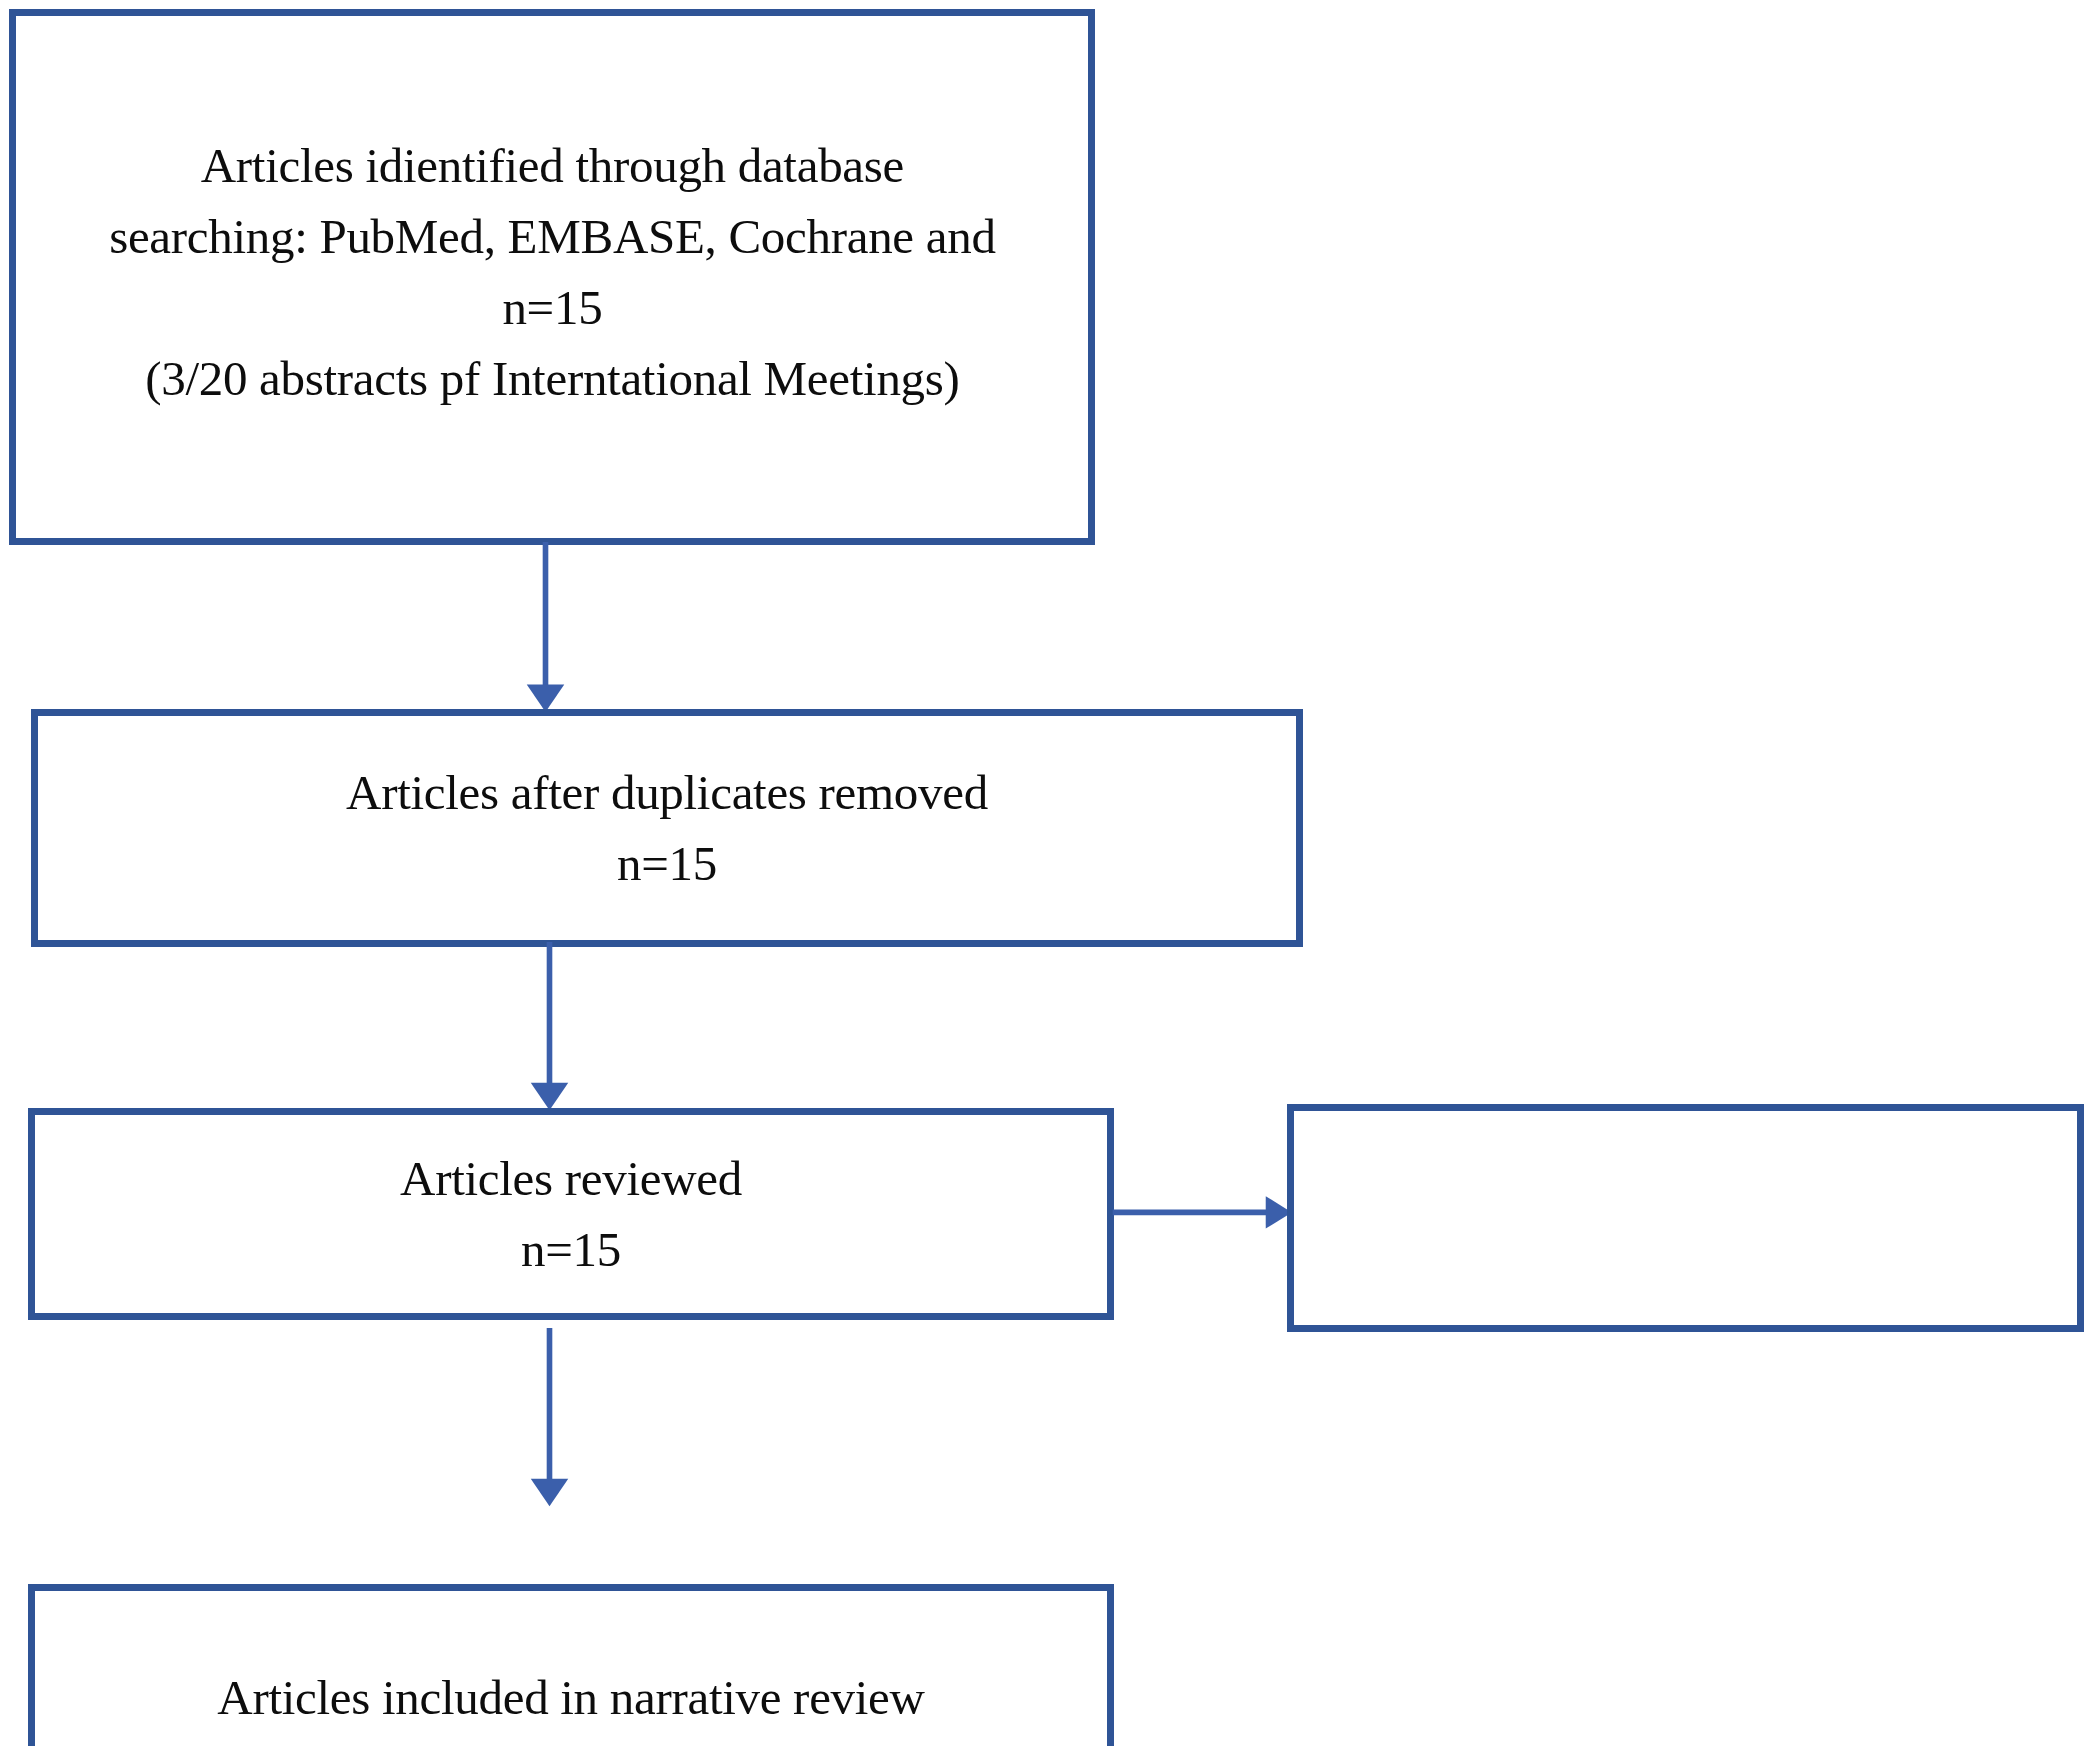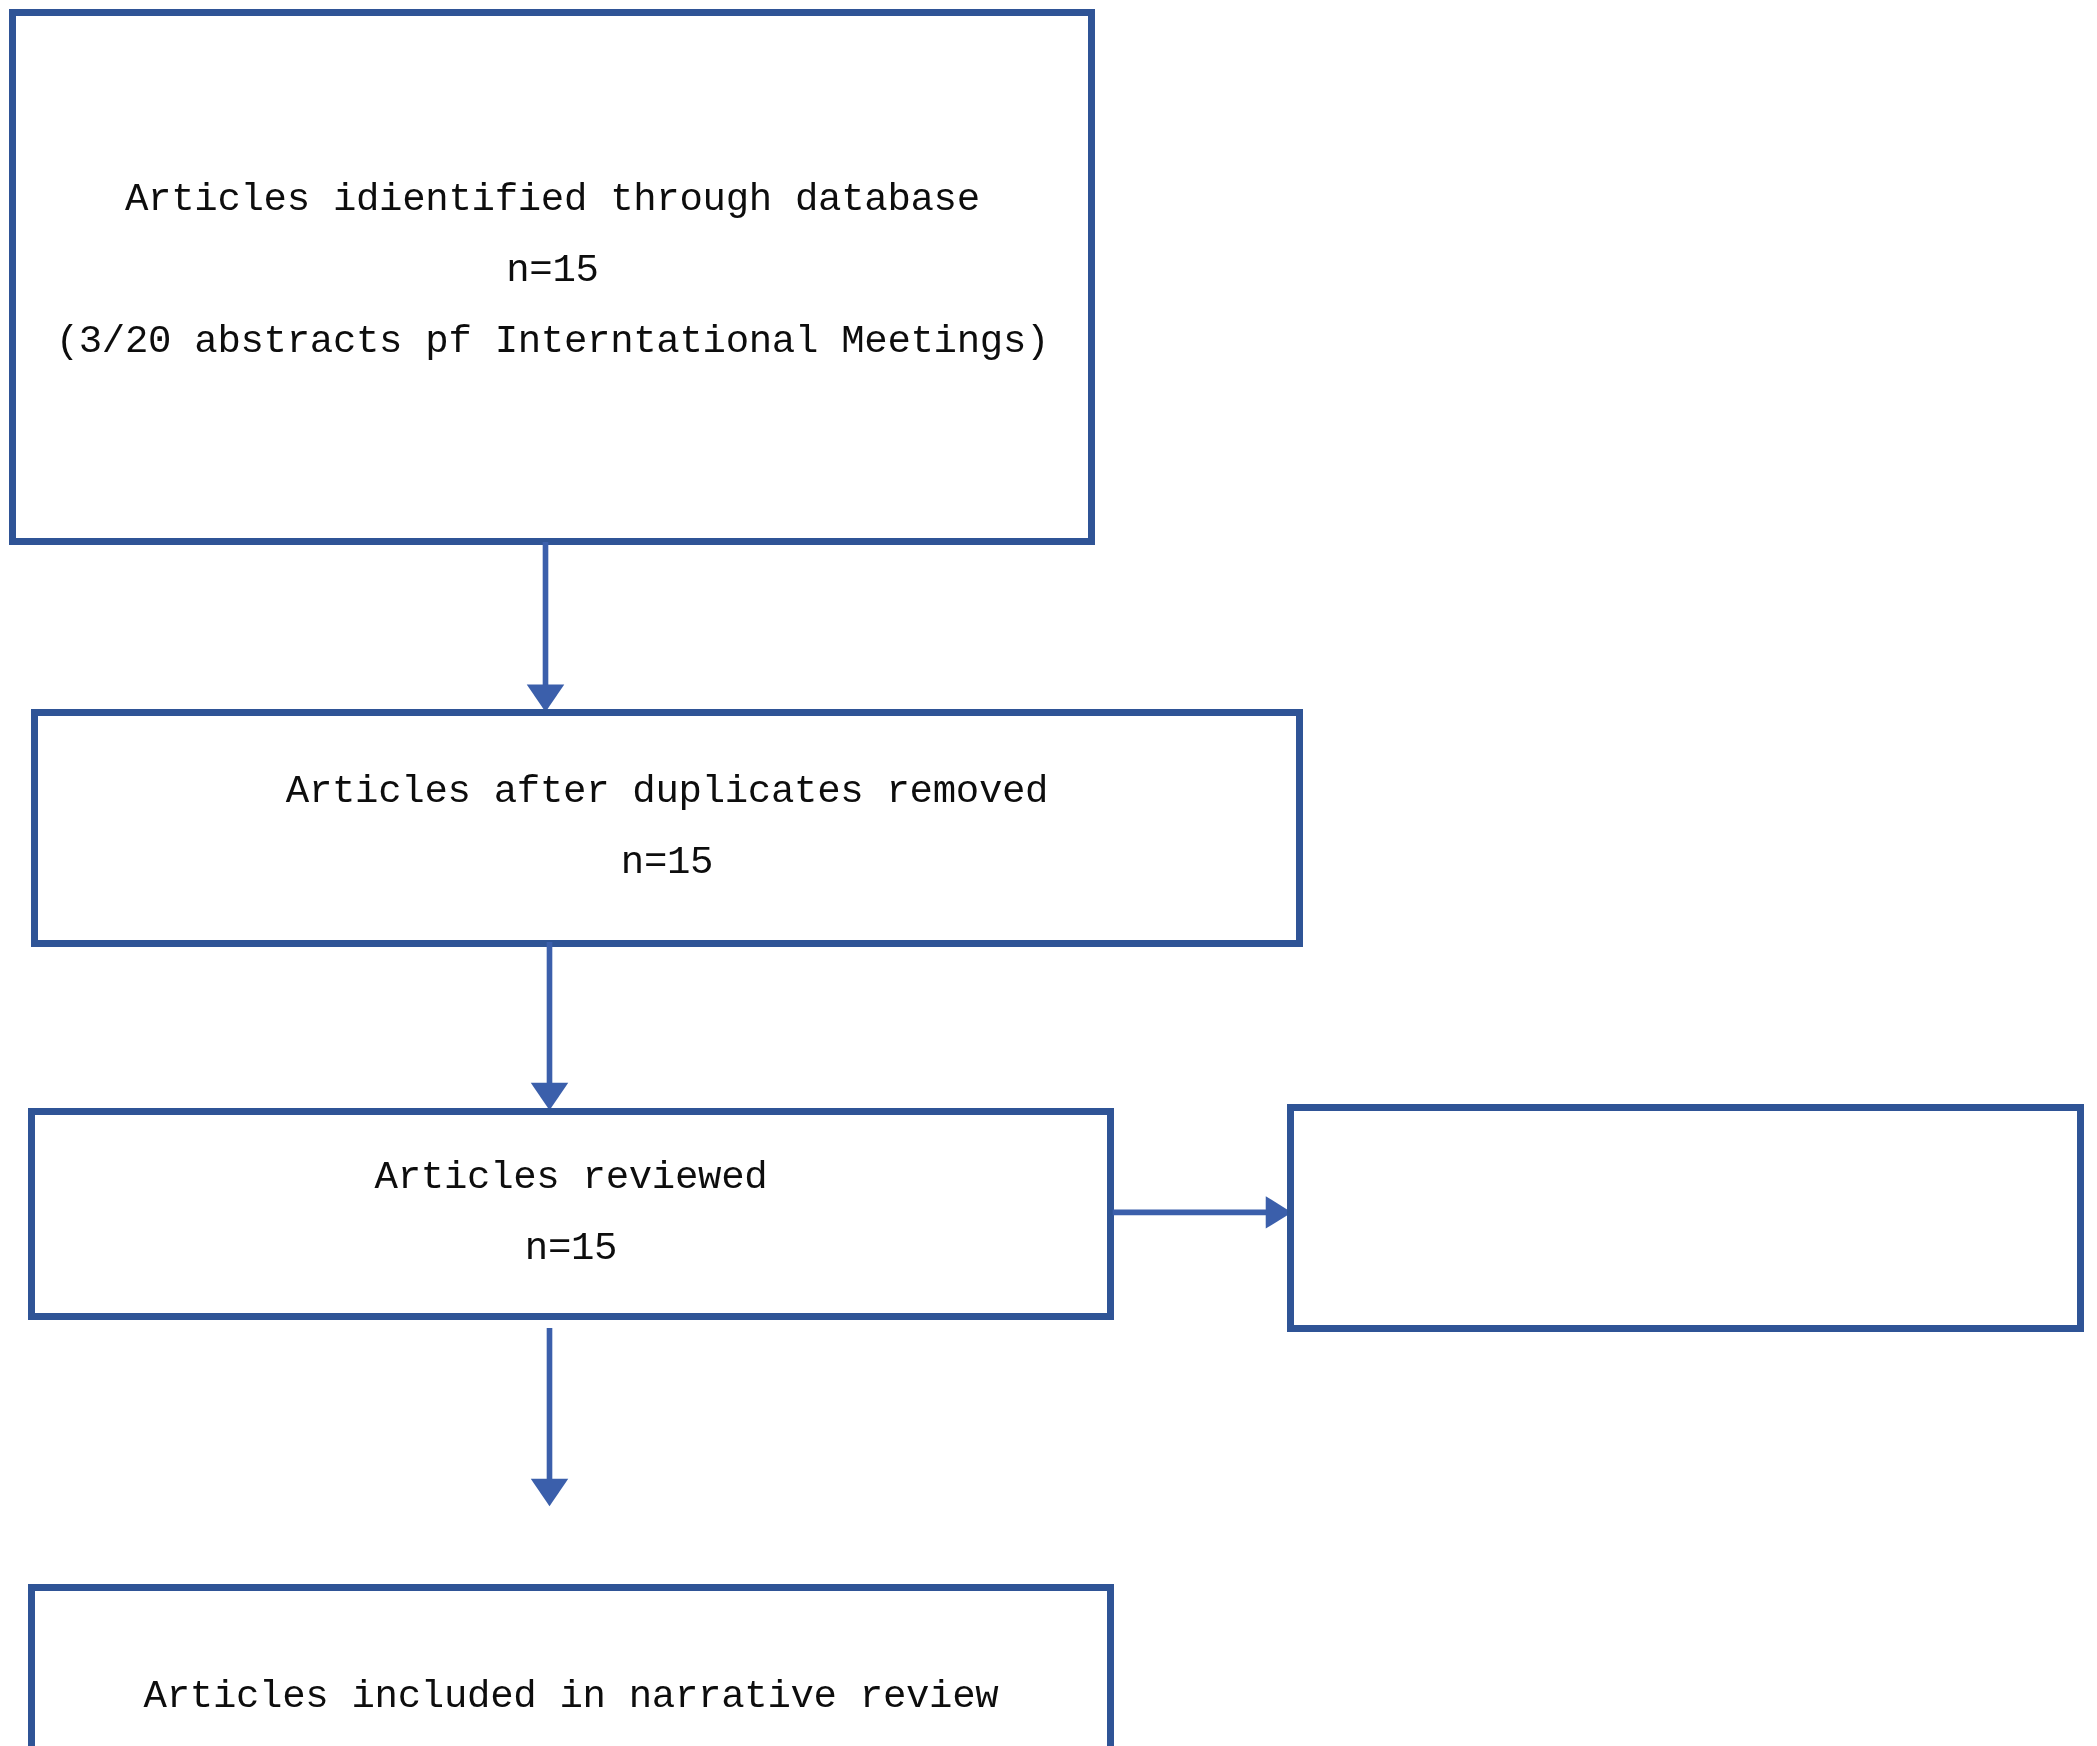--- a/index.html
+++ b/index.html
@@ -28,22 +28,22 @@
     display: flex;
     flex-direction: column;
     align-items: center;
     justify-content: center;
   }
   .flow-box .line {
     display: block;
     width: 100%;
     text-align: center;
     color: #0d0d0d;
-    font-family: Liberation Mono, monospace;
-    font-size: 39px;
+    font-family: Liberation Serif, serif;
+    font-size: 49px;
     line-height: 71px;
     letter-spacing: -0.3px;
     white-space: nowrap;
   }
 
   
   #box-identification {
     left: 9.4px;  top: 9.4px;
     width: 1086px; height: 536px;
   }
@@ -78,20 +78,21 @@
   #arrow-review-to-excl { left: 1112px; top: 1185px; width: 183px; height: 56px; }
 </style>
 </head>
 <body>
 
 <div id="canvas">
 
   <div class="flow-box" id="box-identification">
     <div class="stack">
       <span class="line">Articles idientified through database</span>
+      <span class="line">searching: PubMed, EMBASE, Cochrane and</span>
       <span class="line">n=15</span>
       <span class="line">(3/20 abstracts pf Interntational Meetings)</span>
     </div>
   </div>
 
   <div class="connector" id="arrow-ident-to-dup">
     <svg width="75" height="172" viewBox="0 0 120 275">
       <line x1="52" y1="0" x2="52" y2="250" stroke="#3B5FAB" stroke-width="9"></line>
       <polygon points="52,272 22,228 82,228" fill="#3B5FAB"></polygon>
     </svg>

